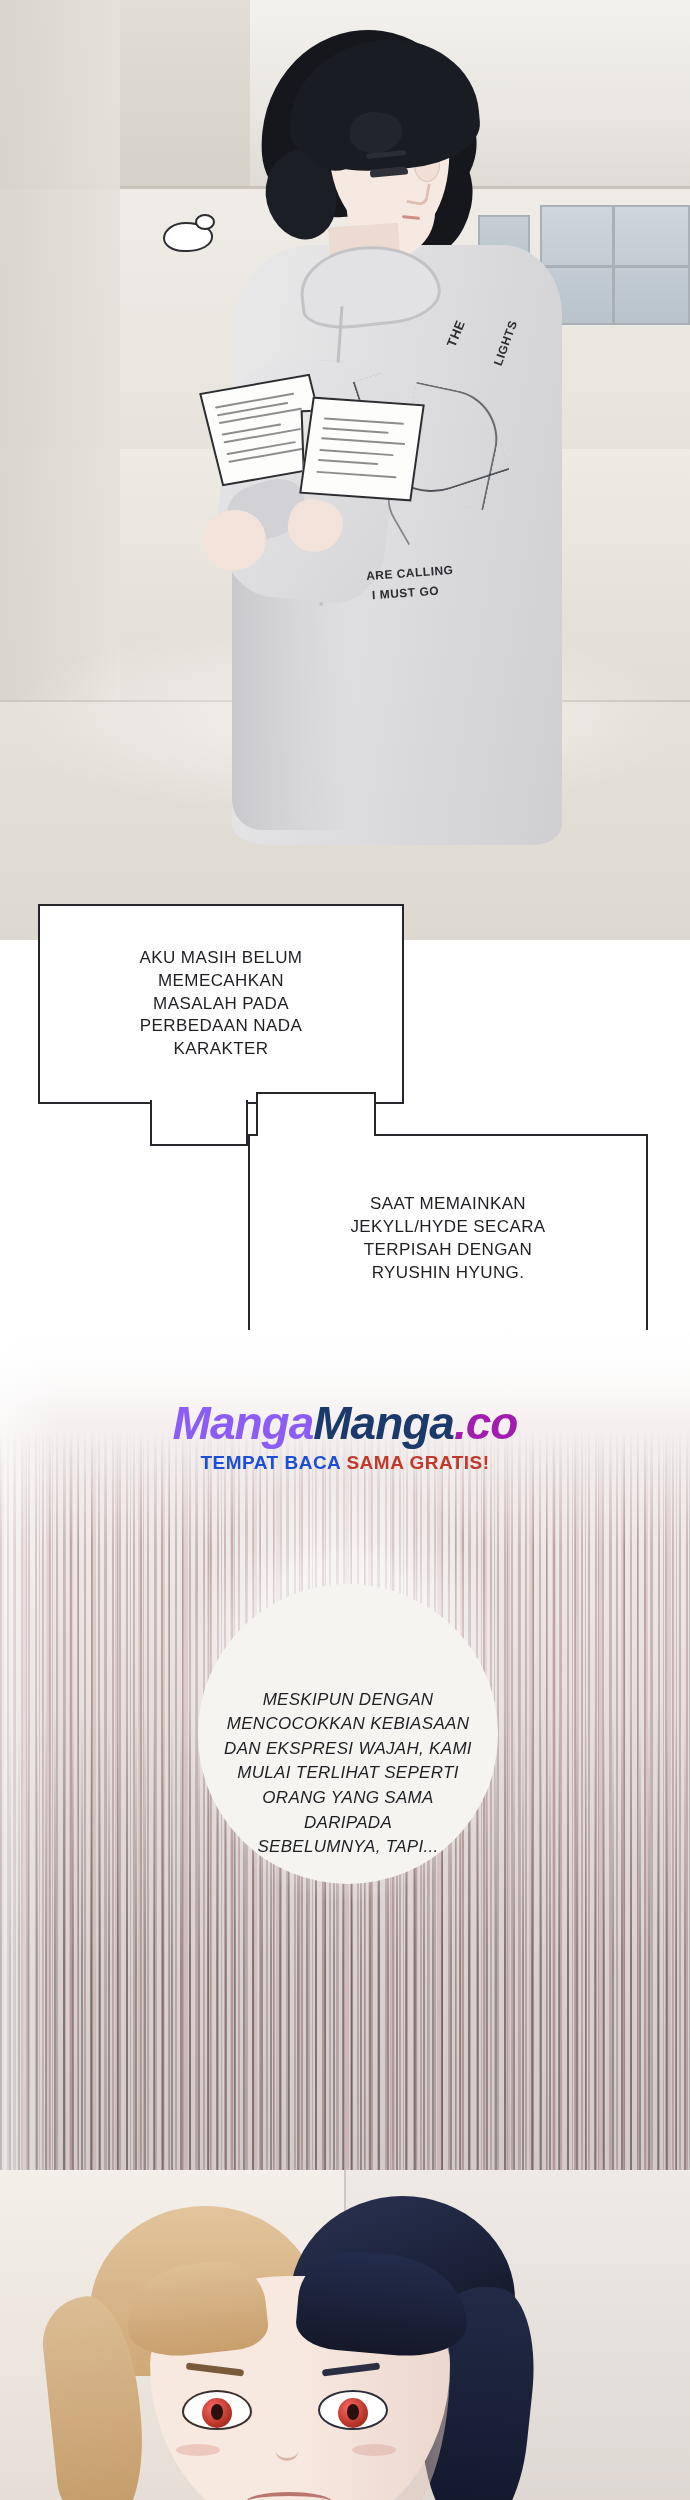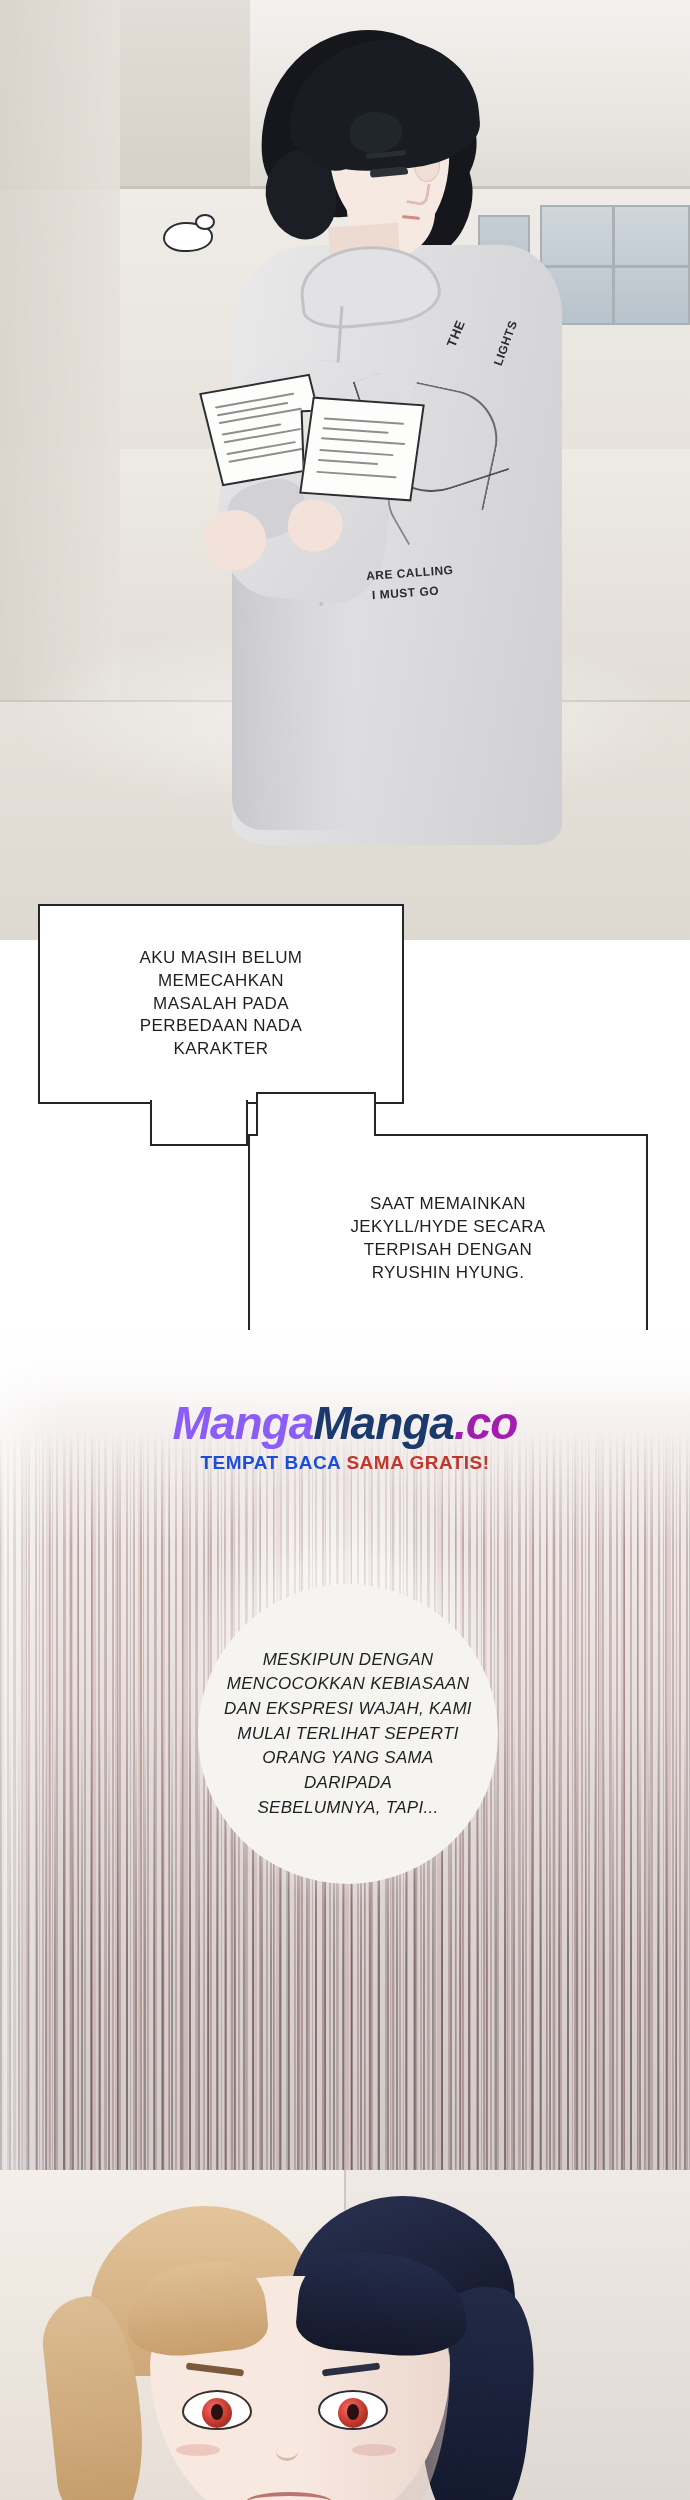--- a/index.html
+++ b/index.html
@@ -516,21 +516,21 @@
   }
 
   
   .oval-bubble {
     position: absolute;
     left: 198px; top: 1584px;
     width: 300px; height: 300px;
     background: #f6f4f1;
     border-radius: 50%;
     display: flex;
-    align-items: center;
+    align-items: flex-end;
     justify-content: center;
     text-align: center;
     color: #1d1f23;
     font-family: "Liberation Sans", sans-serif;
     font-size: 17px;
     line-height: 1.45;
     letter-spacing: .3px;
     padding: 24px;
     box-sizing: border-box;
     font-style: italic;

